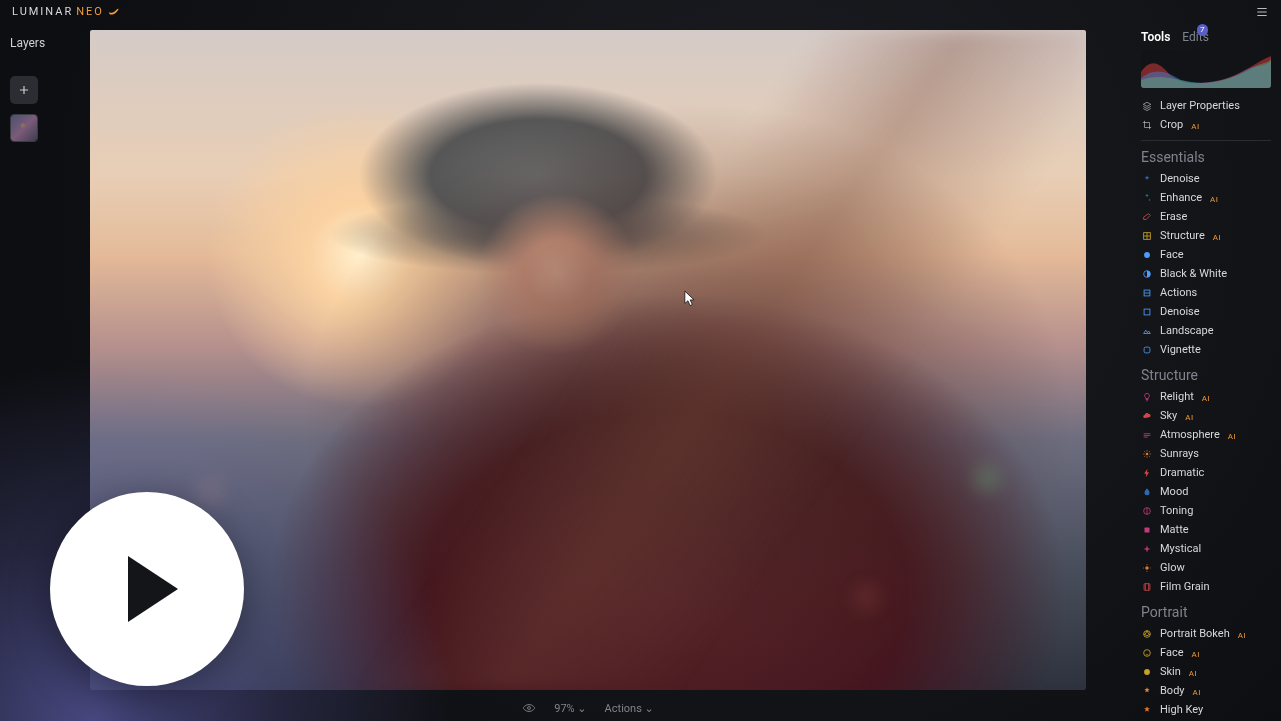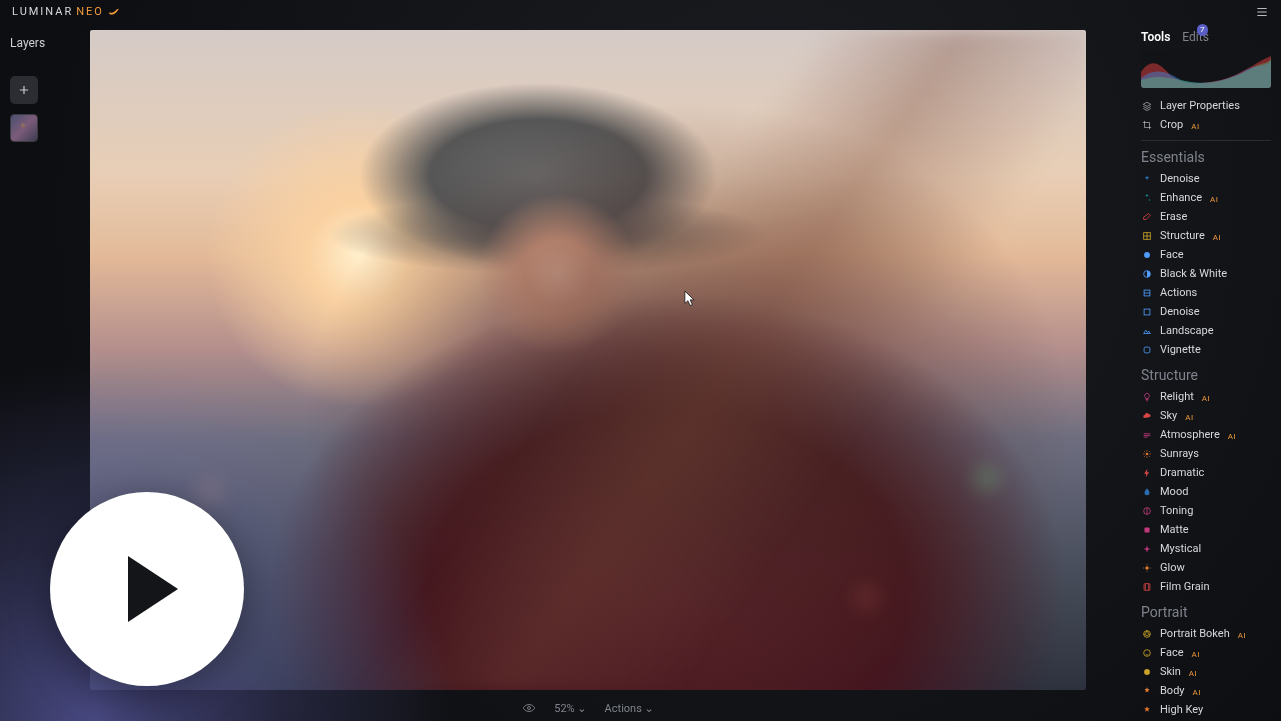--- a/index.html
+++ b/index.html
@@ -126,21 +126,21 @@
 </div>
 
 <div class="bottombar">
   <div class="grp">
     <svg width="14" height="14" viewBox="0 0 24 24" fill="none" stroke="currentColor" stroke-width="1.6">
         <path d="M2 12s3.5-6 10-6 10 6 10 6-3.5 6-10 6S2 12 2 12z"></path>
         <circle cx="12" cy="12" r="2.5"></circle>
       </svg>
   </div>
   <div class="grp">
-      <span>52% ⌄</span>
+      <span>97% ⌄</span>
     </div>
   <div class="grp">
       <span>Actions ⌄</span>
     </div>
 </div>
 
 <div class="tools">
   <div class="tabs" id="paneltabs">
     <span class="notif">7</span>
   <span class="tab active">Tools</span>

